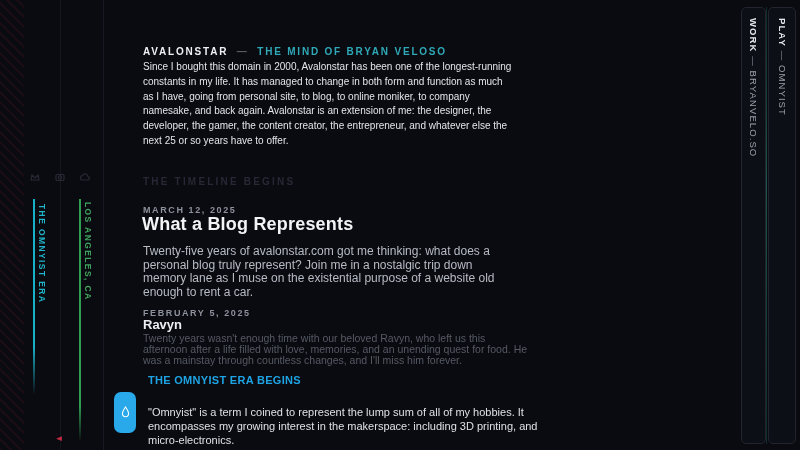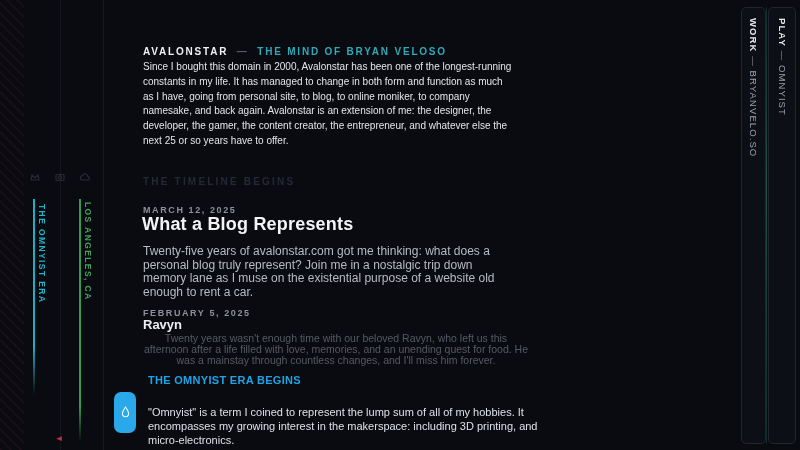--- a/index.html
+++ b/index.html
@@ -45,21 +45,21 @@
     letter-spacing:1.6px;color:#8d919c;}
   .date-1{top:205px;}
   .entry-title-1{position:absolute;left:142px;top:214px;
     font-size:18px;font-weight:700;color:#f3f4f6;letter-spacing:.2px;cursor:pointer;}
   .entry-body-1{position:absolute;left:143px;top:245px;width:372px;
     font-size:12px;line-height:13.5px;color:#b7bbc4;}
   .date-2{top:308px;}
   .entry-title-2{position:absolute;left:143px;top:317px;
     font-size:13px;font-weight:700;color:#eceef1;cursor:pointer;}
   .entry-body-2{position:absolute;left:143px;top:333px;width:386px;
-    font-size:10.5px;line-height:10.8px;color:#565a64;text-align:center;}
+    font-size:10.5px;line-height:10.8px;color:#565a64;}
   
   .callout-icon{position:absolute;left:114px;top:392px;width:22px;height:41px;
     background:#29a9ea;border-radius:7px;display:flex;align-items:center;
     justify-content:center;cursor:pointer;}
   .callout-title{position:absolute;left:148px;top:374px;
     font-size:11px;font-weight:700;letter-spacing:.3px;color:#1ea4e4;cursor:pointer;}
   .callout-body{position:absolute;left:148px;top:406px;width:392px;
     font-size:11px;line-height:13.8px;color:#dde0e6;}
   
   .tab{position:absolute;top:7px;height:437px;background:#0d0f17;

